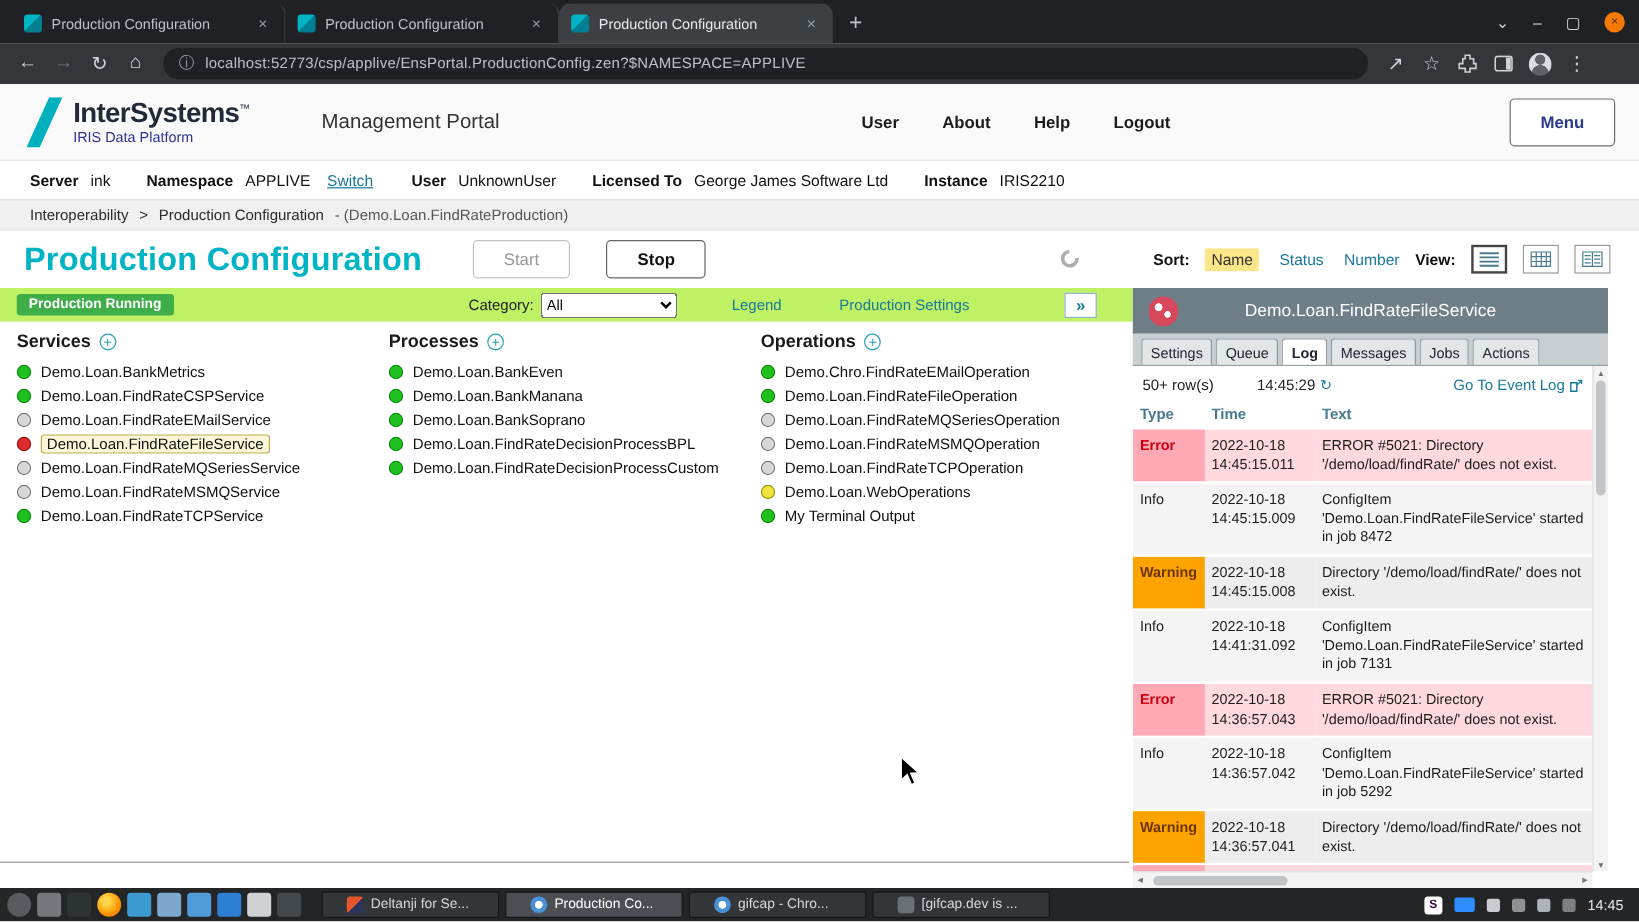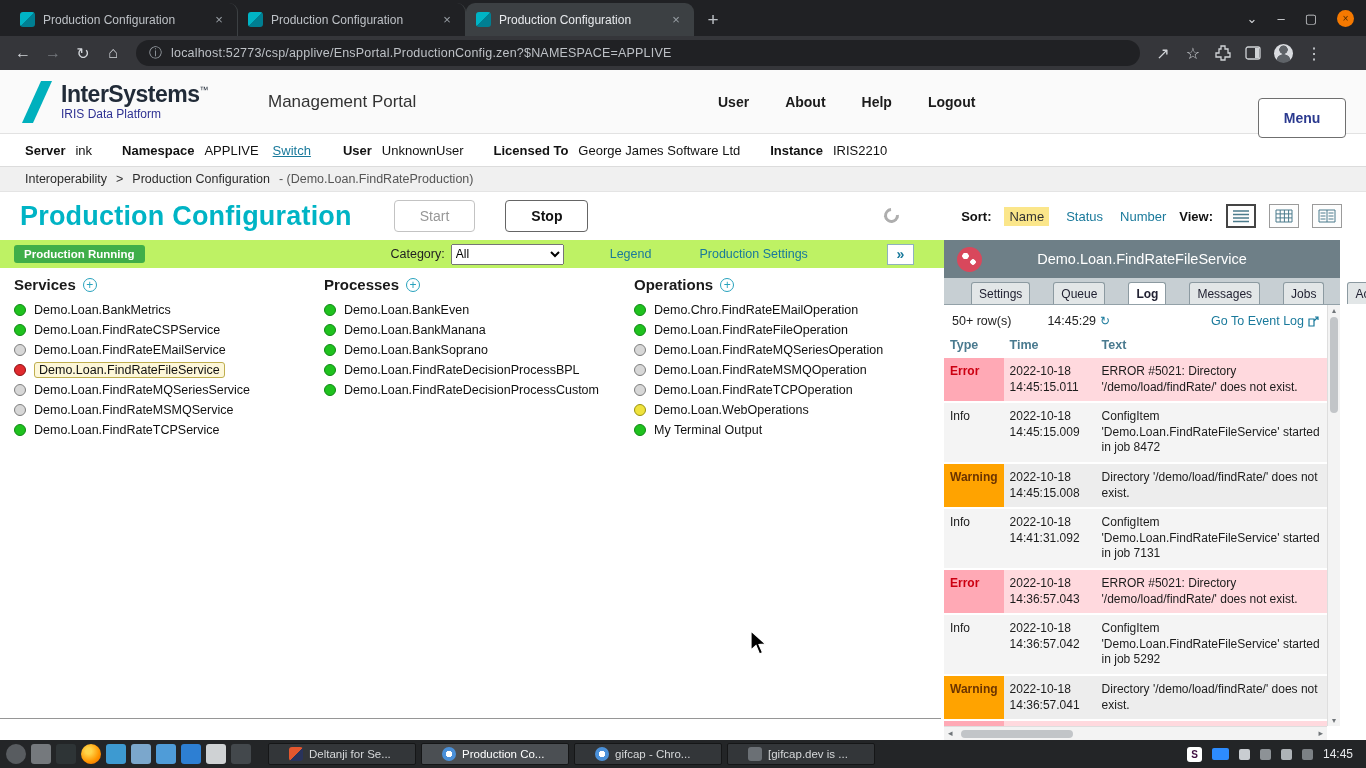--- a/index.html
+++ b/index.html
@@ -36,21 +36,21 @@
   .page { position:absolute; top:70px; left:0; right:0; height:670px; background:#fff; color:#111; font-size:13px; }
 
   .portal-header { height:64px; background:#fafafa; border-bottom:1px solid #e2e2e2; position:relative; display:flex; align-items:center; padding:0 22px; }
   .logo { display:flex; align-items:center; gap:9px; }
   .logo-brand { font-size:23px; font-weight:bold; color:#212b38; letter-spacing:-0.5px; line-height:1; }
   .logo-brand sup { font-size:9px; font-weight:normal; }
   .logo-product { font-size:12px; color:#2e3192; margin-top:1px; }
   .mp-title { margin-left:60px; font-size:17px; color:#333; }
   .portal-nav { position:absolute; left:718px; display:flex; gap:36px; font-size:14px; font-weight:bold; }
   .pnav { color:#1b1b1b; }
-  .menu-btn { position:absolute; right:20px; top:28px; width:88px; height:40px; background:#fff; border:1px solid #6f6f6f; border-radius:4px; font-size:14px; font-weight:bold; color:#2b3a8f; font-family:inherit; }
+  .menu-btn { position:absolute; right:20px; top:12px; width:88px; height:40px; background:#fff; border:1px solid #6f6f6f; border-radius:4px; font-size:14px; font-weight:bold; color:#2b3a8f; font-family:inherit; }
 
   .info-bar { height:32px; display:flex; align-items:center; padding:0 25px; font-size:13px; }
   .lbl { font-weight:bold; margin-right:10px; }
   .val { margin-right:30px; }
   .val.tight { margin-right:14px; }
   .switch-link { color:var(--link); text-decoration:underline; margin-right:32px; }
 
   .breadcrumb { height:26px; background:#f0f0f0; border-top:1px solid #dcdcdc; border-bottom:1px solid #e4e4e4; display:flex; align-items:center; gap:9px; padding:0 25px; font-size:12.5px; color:#333; }
   .crumb { color:#2b2b2b; }
   .crumb-suffix { color:#555; }
@@ -93,21 +93,21 @@
   .dot.yellow { background:var(--yellow); border:1px solid #9a9410; }
   .item-name.selected { background:#fdf7d9; border:1px solid #bfae4e; border-radius:3px; padding:0 4px; }
 
   
   .panel { width:396px; position:relative; font-size:12.5px; background:#fff; }
   .panel-header { height:38px; background:var(--panel_header); color:#fff; display:flex; align-items:center; justify-content:center; font-size:14.5px; position:relative; }
   .panel-icon { position:absolute; left:13px; width:25px; height:25px; border-radius:50%;
     background: radial-gradient(circle at 34% 36%, #fff 0 3px, rgba(0,0,0,0) 3.5px),
                 radial-gradient(circle at 64% 60%, #fff 0 2.5px, rgba(0,0,0,0) 3px), #d8485c; }
   .panel-tabs { height:27px; background:#c7cfd3; display:flex; align-items:flex-end; padding-left:7px; gap:3px; border-bottom:1px solid #93a1a8; }
-  .ptab { background:#e2e6e7; border:1px solid #8c9aa1; border-bottom:none; border-radius:3px 3px 0 0; padding:4px 7px 3px; font-size:12px; color:#223;margin-left:20px; }
+  .ptab { background:#e2e6e7; border:1px solid #8c9aa1; border-bottom:none; border-radius:3px 3px 0 0; padding:4px 7px 3px; font-size:12px; color:#223; }
   .ptab.active { background:#fff; font-weight:bold; }
   .panel-body { position:absolute; top:65px; left:0; right:13px; bottom:14px; overflow:hidden; background:#fff; }
   .log-meta { display:flex; align-items:center; padding:9px 8px 7px; font-size:12.5px; color:#222; }
   .meta-time { margin-left:36px; }
   .mini-refresh { color:var(--link); margin-left:4px; font-size:12px; }
   .goto { margin-left:auto; color:var(--link); display:flex; align-items:center; gap:4px; }
   .logtable { width:100%; border-collapse:collapse; font-size:12px; }
   .logtable th { padding:3px 6px 6px; color:#4a7a8f; text-align:left; font-size:12.5px; }
   .c-type { width:58px; } .c-time { width:92px; }
   .logtable td { padding:6px; vertical-align:top; line-height:1.3; color:#1c1c1c; border-bottom:2px solid #fff; }

